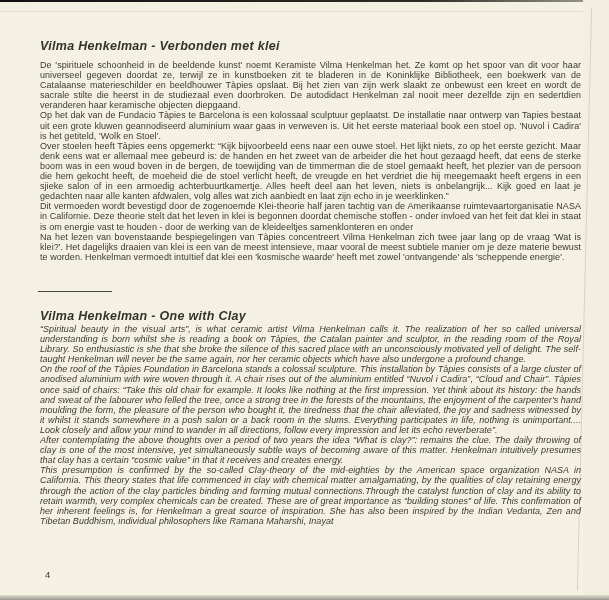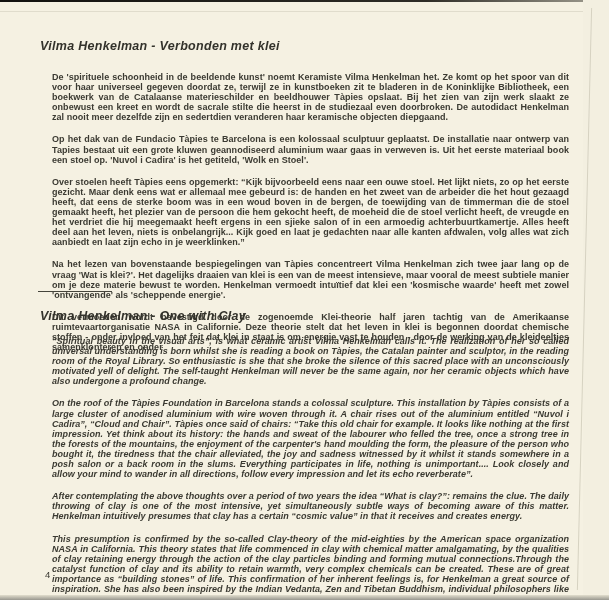--- a/index.html
+++ b/index.html
@@ -46,21 +46,21 @@
 
   .body-text {
     position: absolute; left: 40px; width: 541px;
     font-size: 9px; line-height: 10.1px;
     text-align: justify;
     color: #3b3a32;
     letter-spacing: 0.05px;
   }
   .dutch-body { top: 60px; }
   .english-body { top: 324px; font-style: italic; }
-  .body-text p { margin: 12px; padding: 0; font-weight: bold; }
+  .body-text p { margin: 0; padding: 0; }
 
   .divider {
     position: absolute; left: 38px; top: 291px; width: 74px; height: 0;
     border: 0; border-top: 1.6px solid #45443b; margin: 0;
   }
 
   .page-number {
     position: absolute; left: 45px; top: 569px;
     font-size: 9.5px; color: #3b3a32;
   }
@@ -74,22 +74,22 @@
   <div class="page-top-line"></div>
   <div class="right-margin-area"></div>
   <div class="right-edge-line"></div>
 
   <section>
     <h1 class="section-title dutch-title">Vilma Henkelman - Verbonden met klei</h1>
     <div class="body-text dutch-body" lang="nl">
       <p>De 'spirituele schoonheid in de beeldende kunst' noemt Keramiste Vilma Henkelman het. Ze komt op het spoor van dit voor haar universeel gegeven doordat ze, terwijl ze in kunstboeken zit te bladeren in de Koninklijke Bibliotheek, een boekwerk van de Catalaanse materieschilder en beeldhouwer Tàpies opslaat. Bij het zien van zijn werk slaakt ze onbewust een kreet en wordt de sacrale stilte die heerst in de studiezaal even doorbroken. De autodidact Henkelman zal nooit meer dezelfde zijn en sedertdien veranderen haar keramische objecten diepgaand.</p>
       <p>Op het dak van de Fundacio Tàpies te Barcelona is een kolossaal sculptuur geplaatst. De installatie naar ontwerp van Tapies bestaat uit een grote kluwen geannodiseerd aluminium waar gaas in verweven is. Uit het eerste materiaal book een stoel op. 'Nuvol i Cadira' is het getiteld, 'Wolk en Stoel'.</p>
       <p>Over stoelen heeft Tàpies eens opgemerkt: “Kijk bijvoorbeeld eens naar een ouwe stoel. Het lijkt niets, zo op het eerste gezicht. Maar denk eens wat er allemaal mee gebeurd is: de handen en het zweet van de arbeider die het hout gezaagd heeft, dat eens de sterke boom was in een woud boven in de bergen, de toewijding van de timmerman die de stoel gemaakt heeft, het plezier van de persoon die hem gekocht heeft, de moeheid die de stoel verlicht heeft, de vreugde en het verdriet die hij meegemaakt heeft ergens in een sjieke salon of in een armoedig achterbuurtkamertje. Alles heeft deel aan het leven, niets is onbelangrijk... Kijk goed en laat je gedachten naar alle kanten afdwalen, volg alles wat zich aanbiedt en laat zijn echo in je weerklinken.”</p>
+      <p>Dit vermoeden wordt bevestigd door de zogenoemde Klei-theorie half jaren tachtig van de Amerikaanse ruimtevaartorganisatie NASA in Californie. Deze theorie stelt dat het leven in klei is begonnen doordat chemische stoffen - onder invloed van het feit dat klei in staat is om energie vast te houden - door de werking van de kleideeltjes samenklonteren en onder</p>
       <p>Na het lezen van bovenstaande bespiegelingen van Tàpies concentreert Vilma Henkelman zich twee jaar lang op de vraag 'Wat is klei?'. Het dagelijks draaien van klei is een van de meest intensieve, maar vooral de meest subtiele manier om je deze materie bewust te worden. Henkelman vermoedt intuïtief dat klei een 'kosmische waarde' heeft met zowel 'ontvangende' als 'scheppende energie'.</p>
-      <p>Dit vermoeden wordt bevestigd door de zogenoemde Klei-theorie half jaren tachtig van de Amerikaanse ruimtevaartorganisatie NASA in Californie. Deze theorie stelt dat het leven in klei is begonnen doordat chemische stoffen - onder invloed van het feit dat klei in staat is om energie vast te houden - door de werking van de kleideeltjes samenklonteren en onder</p>
     </div>
   </section>
 
   <hr class="divider">
 
   <section>
     <h1 class="section-title english-title">Vilma Henkelman - One with Clay</h1>
     <div class="body-text english-body" lang="en">
       <p>“Spiritual beauty in the visual arts”, is what ceramic artist Vilma Henkelman calls it. The realization of her so called universal understanding is born whilst she is reading a book on Tàpies, the Catalan painter and sculptor, in the reading room of the Royal Library. So enthusiastic is she that she broke the silence of this sacred place with an unconsciously motivated yell of delight. The self-taught Henkelman will never be the same again, nor her ceramic objects which have also undergone a profound change.</p>
       <p>On the roof of the Tàpies Foundation in Barcelona stands a colossal sculpture. This installation by Tàpies consists of a large cluster of anodised aluminium with wire woven through it. A chair rises out of the aluminium entitled “Nuvol i Cadira”, “Cloud and Chair”. Tàpies once said of chairs: “Take this old chair for example. It looks like nothing at the first impression. Yet think about its history: the hands and sweat of the labourer who felled the tree, once a strong tree in the forests of the mountains, the enjoyment of the carpenter's hand moulding the form, the pleasure of the person who bought it, the tiredness that the chair alleviated, the joy and sadness witnessed by it whilst it stands somewhere in a posh salon or a back room in the slums. Everything participates in life, nothing is unimportant.... Look closely and allow your mind to wander in all directions, follow every impression and let its echo reverberate”.</p>

